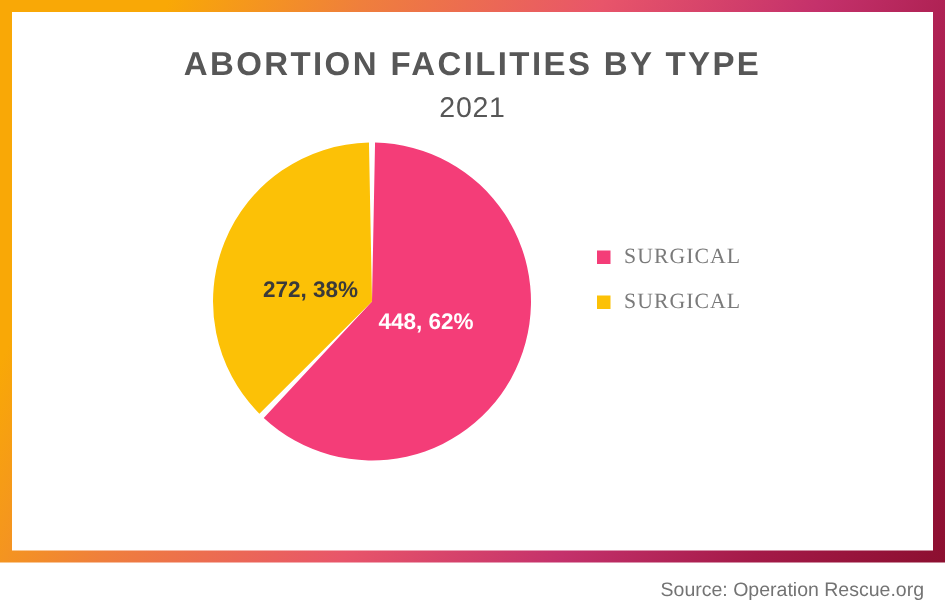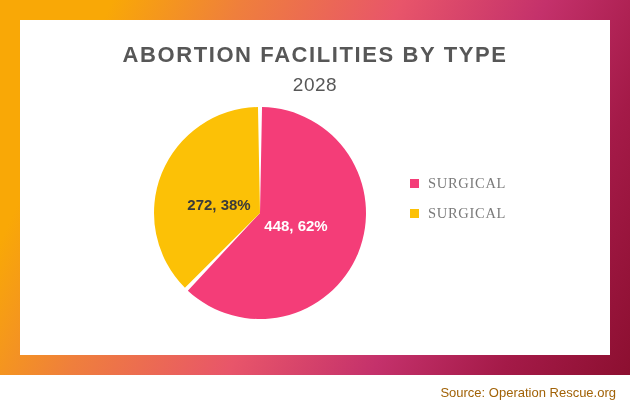--- a/index.html
+++ b/index.html
@@ -16,21 +16,21 @@
   }
 
   
   #chart-card {
     position: absolute;
     left: 0;
     top: 0;
     width: 630px;
     height: 375px;
     box-sizing: border-box;
-    padding: 20px;
+    padding: 8px;
     background: linear-gradient(115deg,
                 #f9a806 0%,
                 #f9a806 14%,
                 #ef7f3c 30%,
                 #e8556a 50%,
                 #c4316b 68%,
                 #a41a48 84%,
                 #8c0f30 100%);
   }
   #chart-inner {
@@ -105,33 +105,33 @@
     white-space: nowrap;
     font-family: Liberation Serif, serif;
   }
 
   
   #source-line {
     position: absolute;
     right: 14px;
     top: 385px;
     font-size: 13px;
-    color: #a16207;
+    color: #737373;
     white-space: nowrap;
   }
 </style>
 </head>
 <body>
 
 <div id="chart-card">
   <div id="chart-inner">
 
     <div id="chart-title">ABORTION FACILITIES BY TYPE</div>
 
-    <div id="chart-subtitle">2028</div>
+    <div id="chart-subtitle">2021</div>
 
     <div id="pie-wrap">
       <svg id="pie-svg" viewBox="0 0 214 214">
         <g id="pie-slices">
             <path d="M 107 107 L 109.03 1.02 A 106 106 0 1 1 34.84 184.65 Z" fill="#F43D78"></path>
             <path d="M 107 107 L 31.92 181.82 A 106 106 0 0 1 104.97 1.02 Z" fill="#FCC106"></path>
           </g>
         <text id="label-surgical" class="slice-label" x="143" y="125" text-anchor="middle" fill="#FFFFFF">448, 62%</text>
         <text id="label-medical" class="slice-label" x="66" y="104" text-anchor="middle" fill="#3A3A3A">272, 38%</text>
       </svg>

